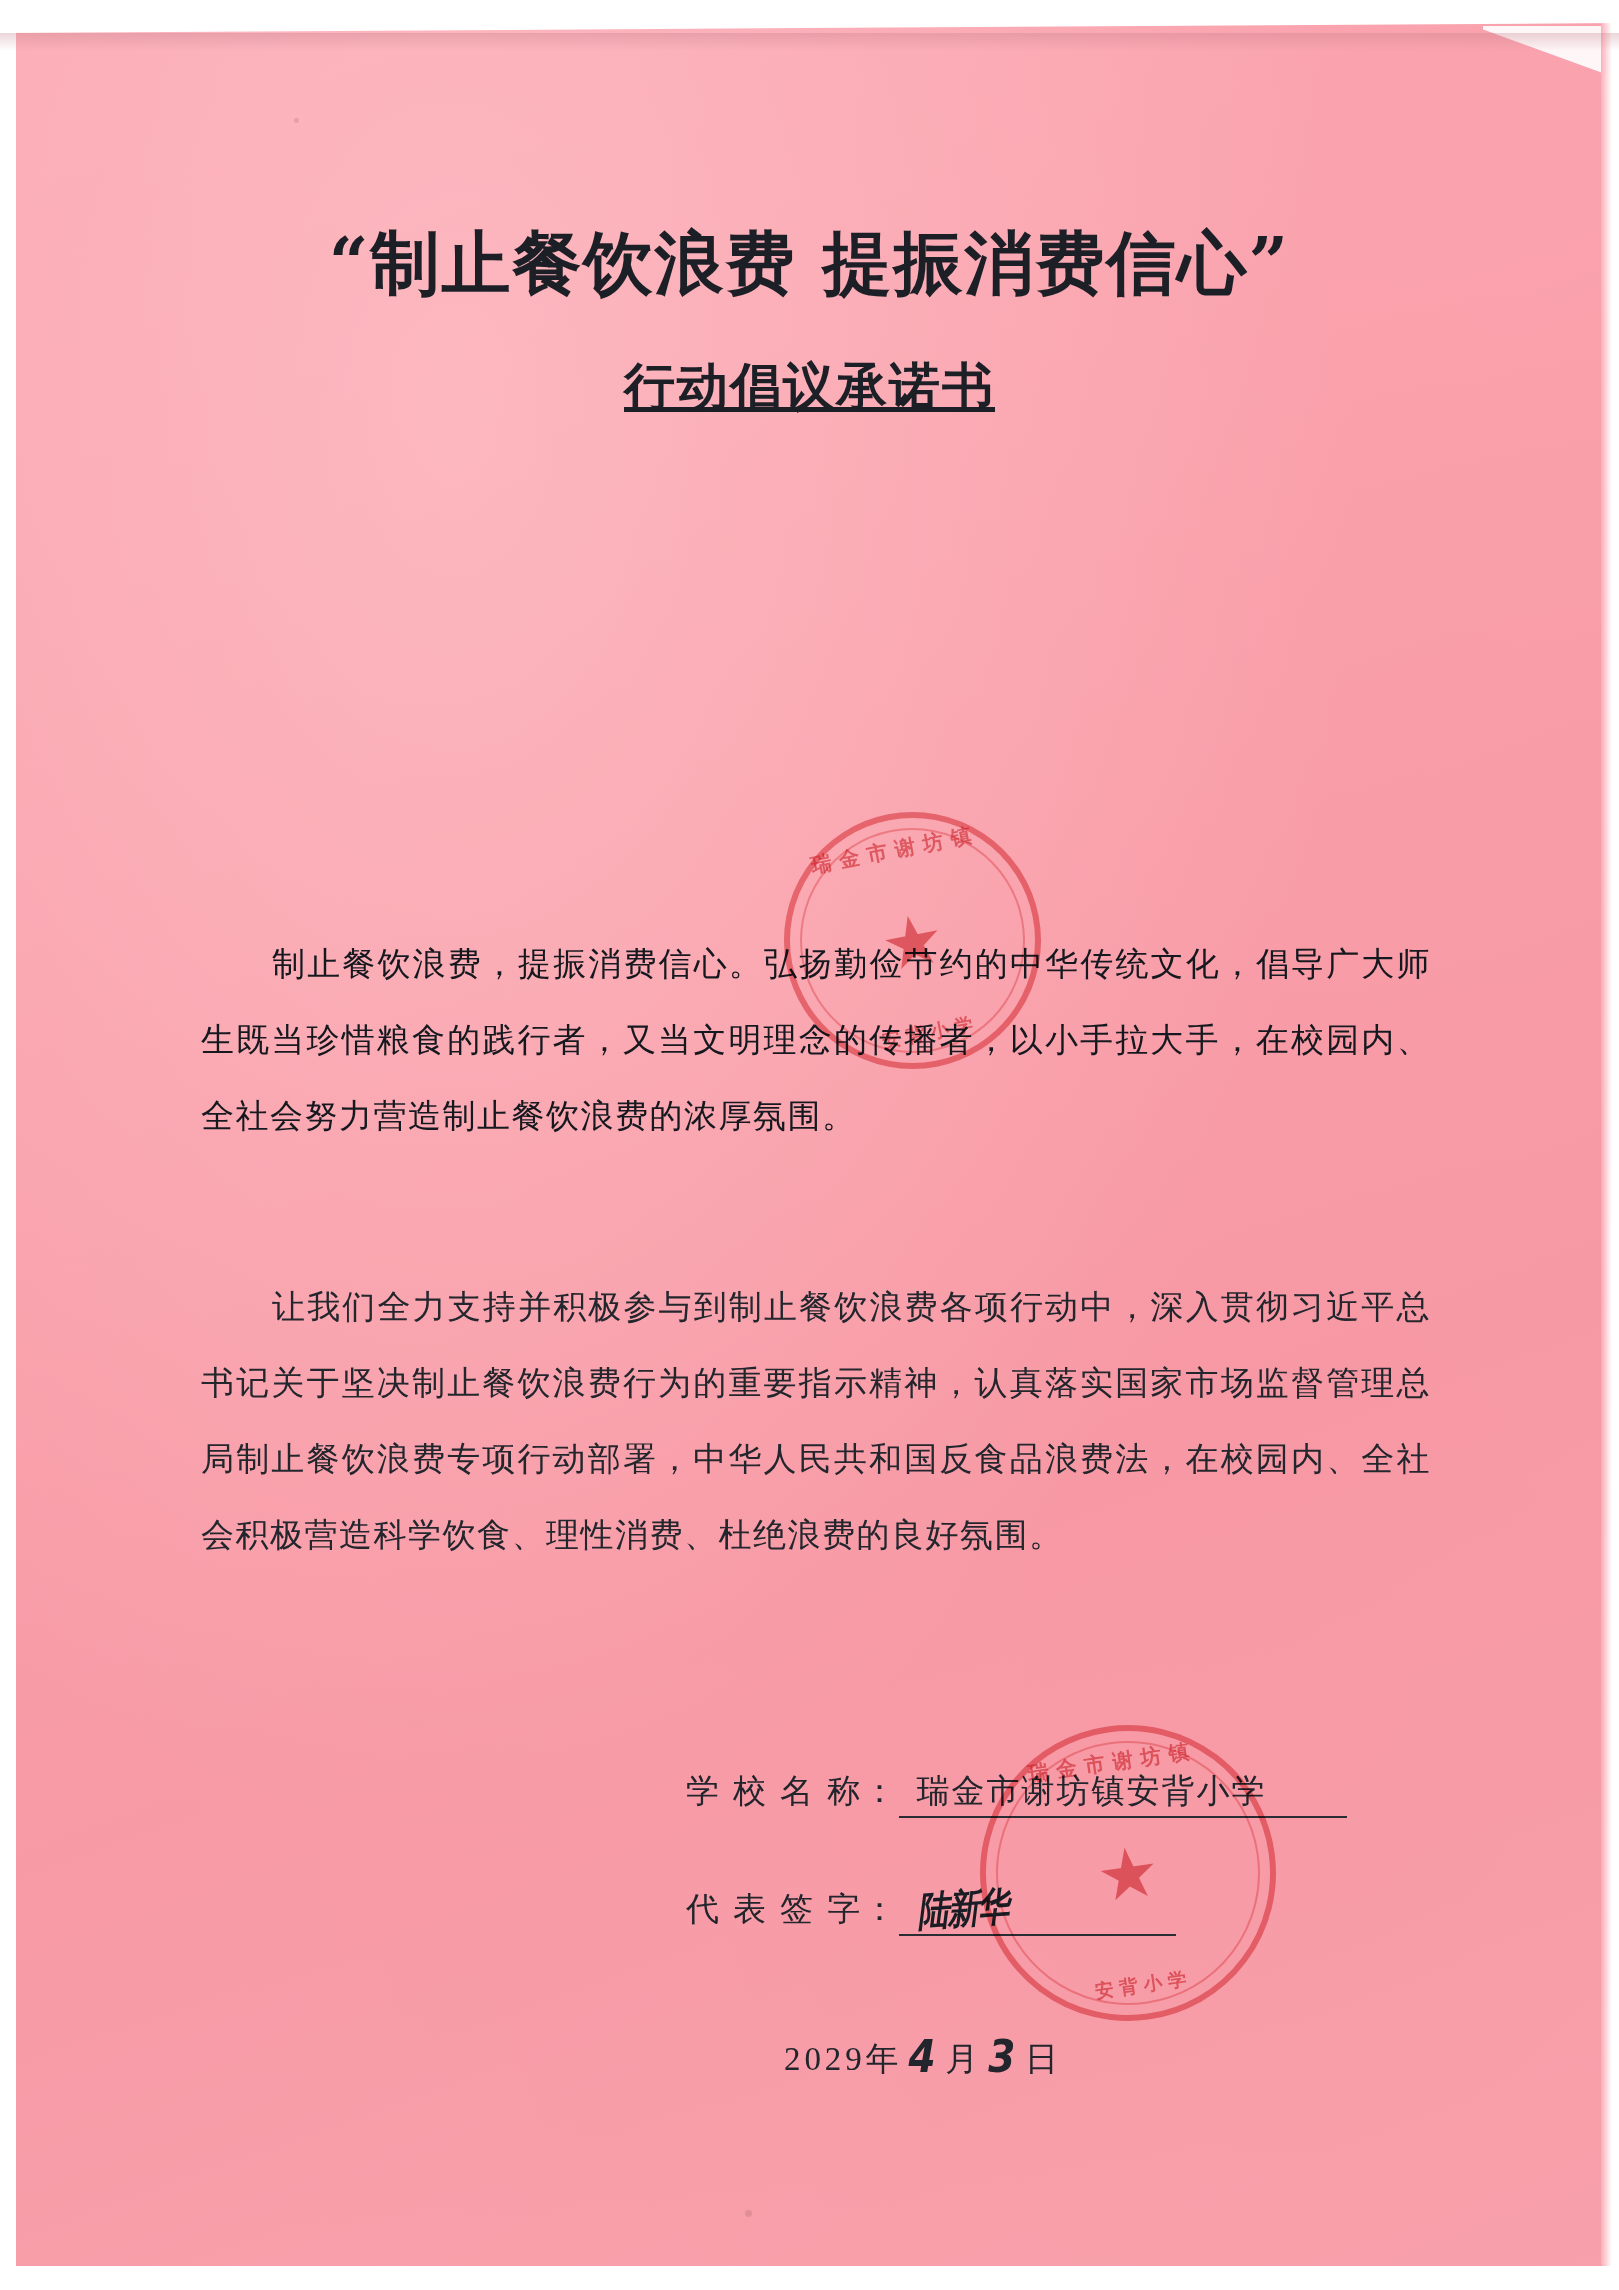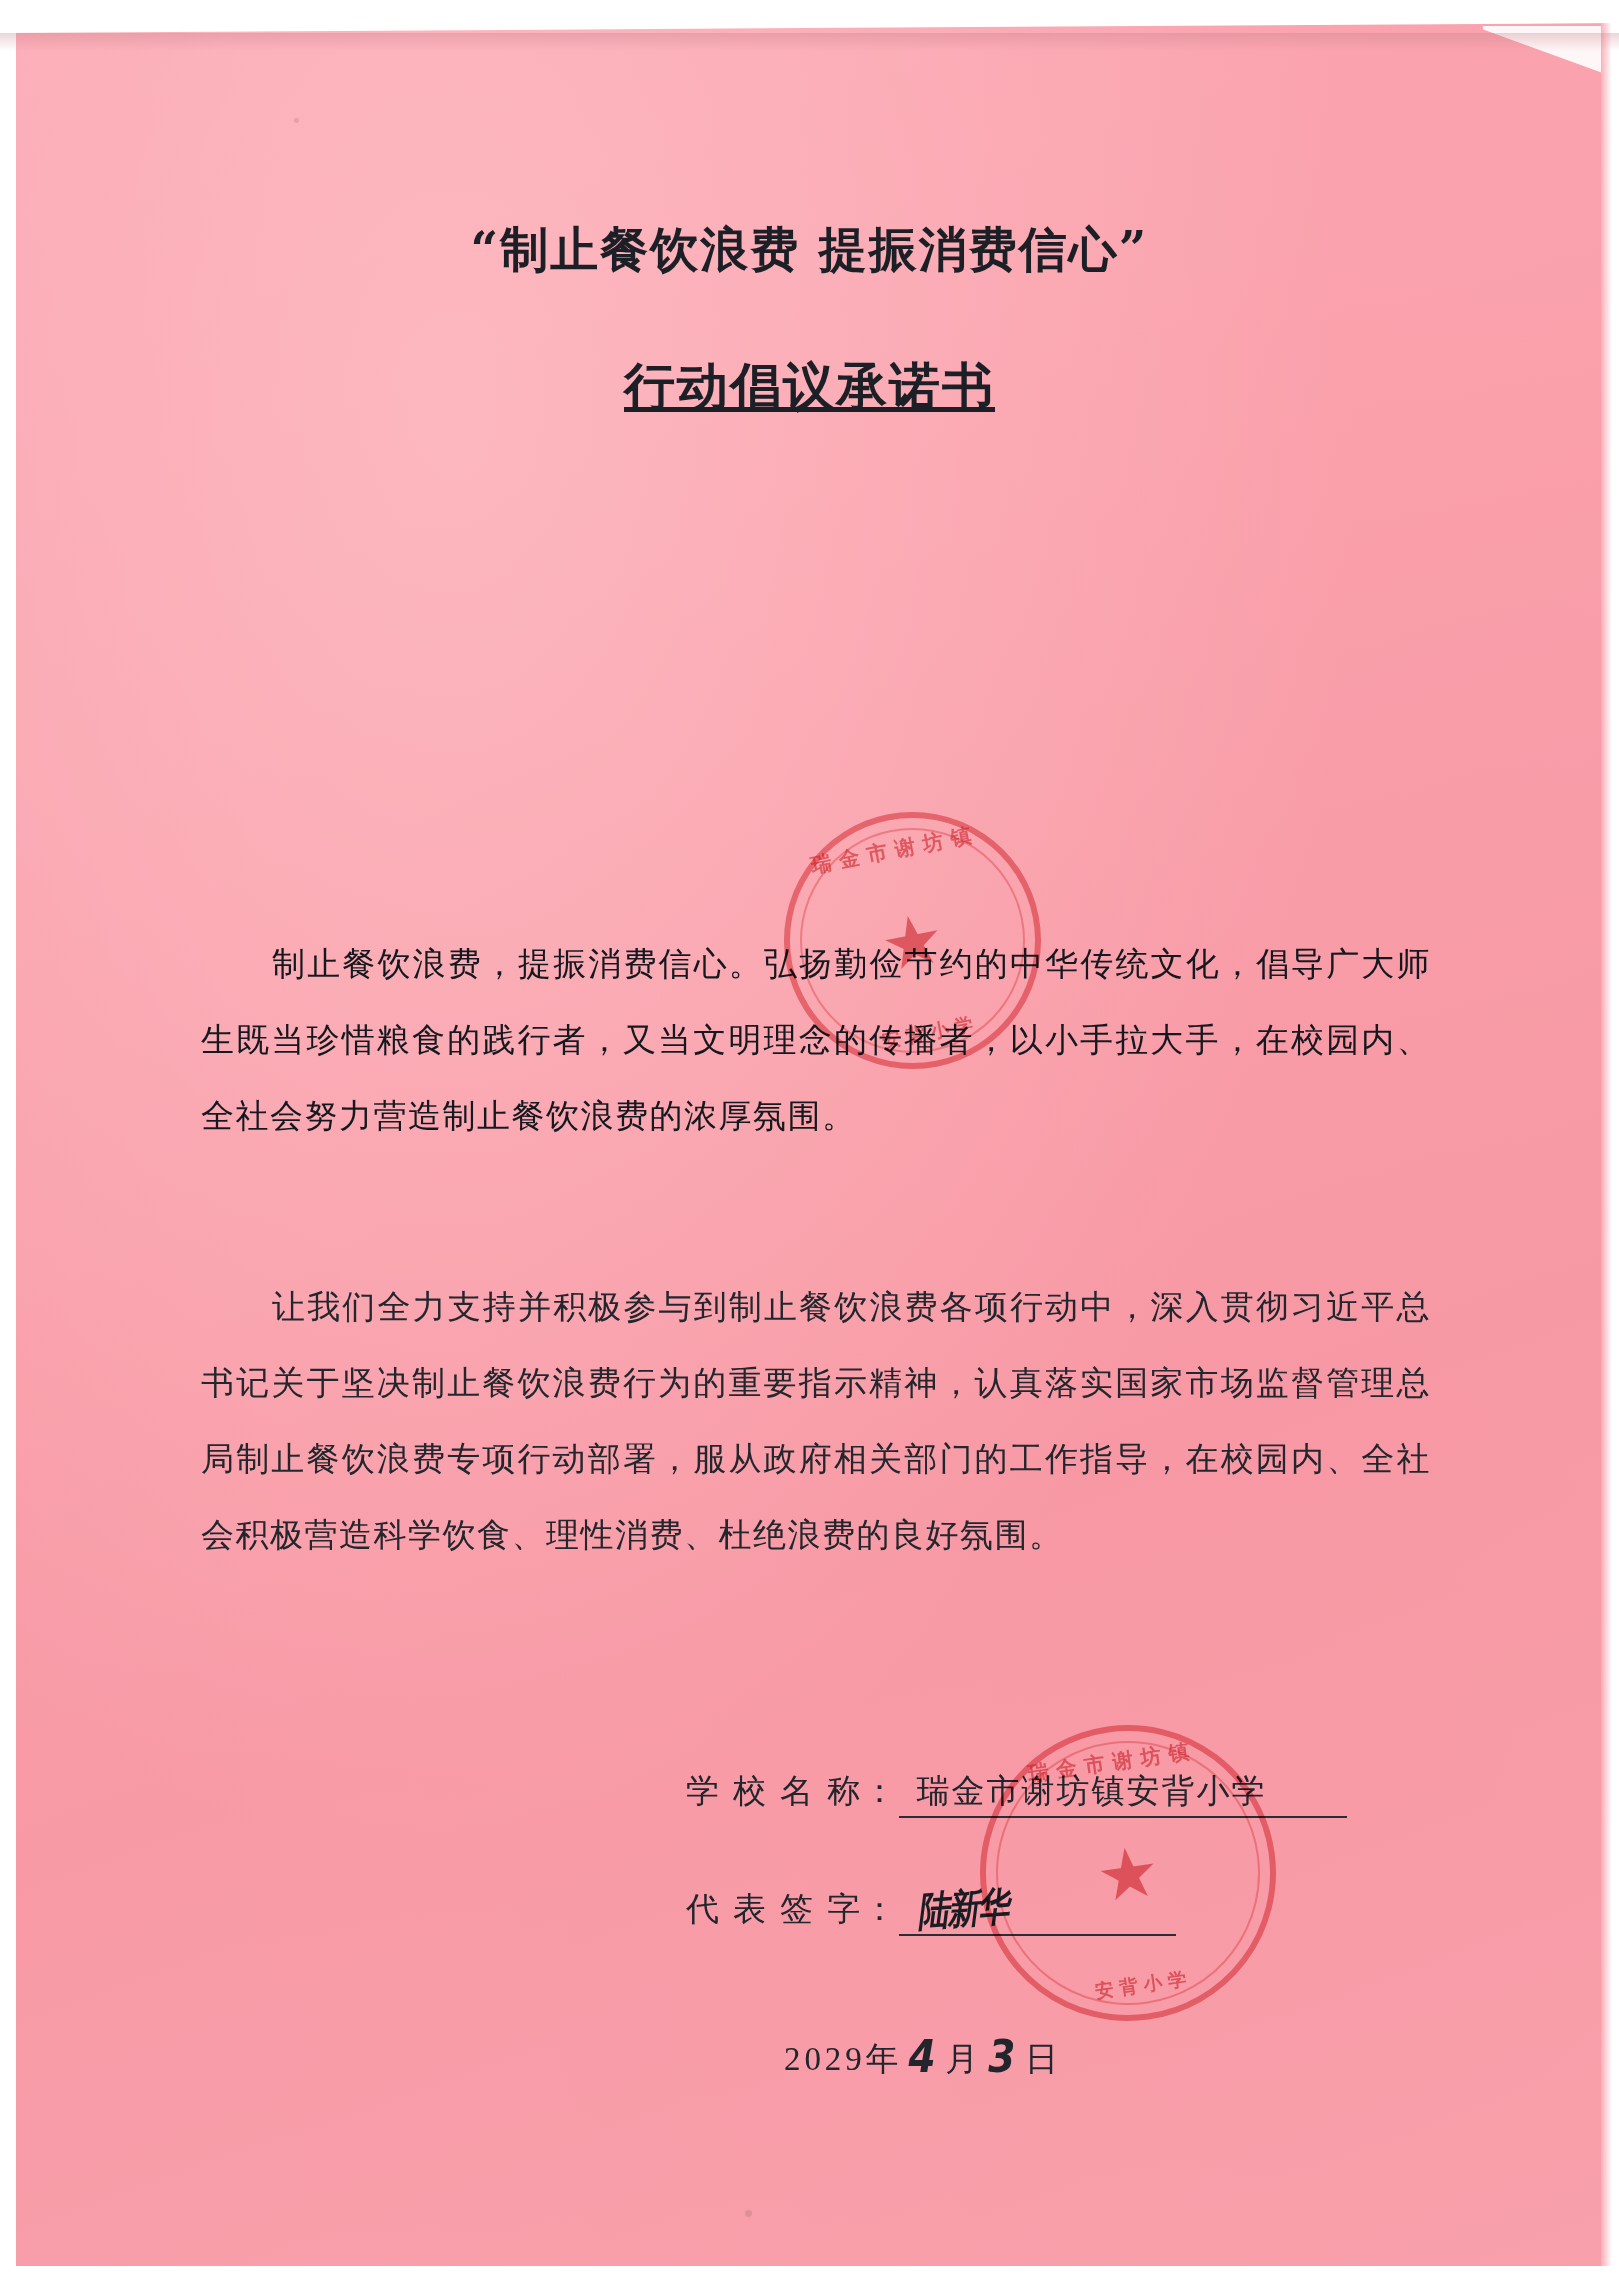--- a/index.html
+++ b/index.html
@@ -87,21 +87,21 @@
     text-align: center;
     font-family: "DejaVu Serif", "Liberation Serif", serif;
     font-weight: bold;
     letter-spacing: 2px;
     color: #1c1f26;
   }
   #title-1 {
     position: absolute;
     left: 0; right: 0;
     top: 218px;
-    font-size: 48px;
+    font-size: 69px;
   }
   #title-2 {
     position: absolute;
     left: 0; right: 0;
     top: 353px;
     font-size: 51px;
     text-decoration: underline;
   }
 
   .body-block {
@@ -252,21 +252,21 @@
 
   <div class="doc">
 
     <div class="title-line" id="title-1">“制止餐饮浪费  提振消费信心”</div>
 
     <div class="title-line" id="title-2">行动倡议承诺书</div>
 
 
     <div class="body-block indent" id="para-2">制止餐饮浪费，提振消费信心。弘扬勤俭节约的中华传统文化，倡导广大师生既当珍惜粮食的践行者，又当文明理念的传播者，以小手拉大手，在校园内、全社会努力营造制止餐饮浪费的浓厚氛围。</div>
 
-    <div class="body-block indent" id="para-3">让我们全力支持并积极参与到制止餐饮浪费各项行动中，深入贯彻习近平总书记关于坚决制止餐饮浪费行为的重要指示精神，认真落实国家市场监督管理总局制止餐饮浪费专项行动部署，服从政府相关部门的工作指导，在校园内、全社会积极营造科学饮食、理性消费、杜绝浪费的良好氛围。</div>
+    <div class="body-block indent" id="para-3">让我们全力支持并积极参与到制止餐饮浪费各项行动中，深入贯彻习近平总书记关于坚决制止餐饮浪费行为的重要指示精神，认真落实国家市场监督管理总局制止餐饮浪费专项行动部署，中华人民共和国反食品浪费法，在校园内、全社会积极营造科学饮食、理性消费、杜绝浪费的良好氛围。</div>
 
     <div class="sign-row" id="school-row">
       <span class="sign-label">学 校 名 称：</span><span class="sign-line">瑞金市谢坊镇安背小学</span>
     </div>
 
     <div class="sign-row" id="rep-row">
       <span class="sign-label">代 表 签 字：</span><span class="sign-line empty"><span class="handwritten">陆新华</span></span>
     </div>
 
     <div class="sign-row" id="date-row">

